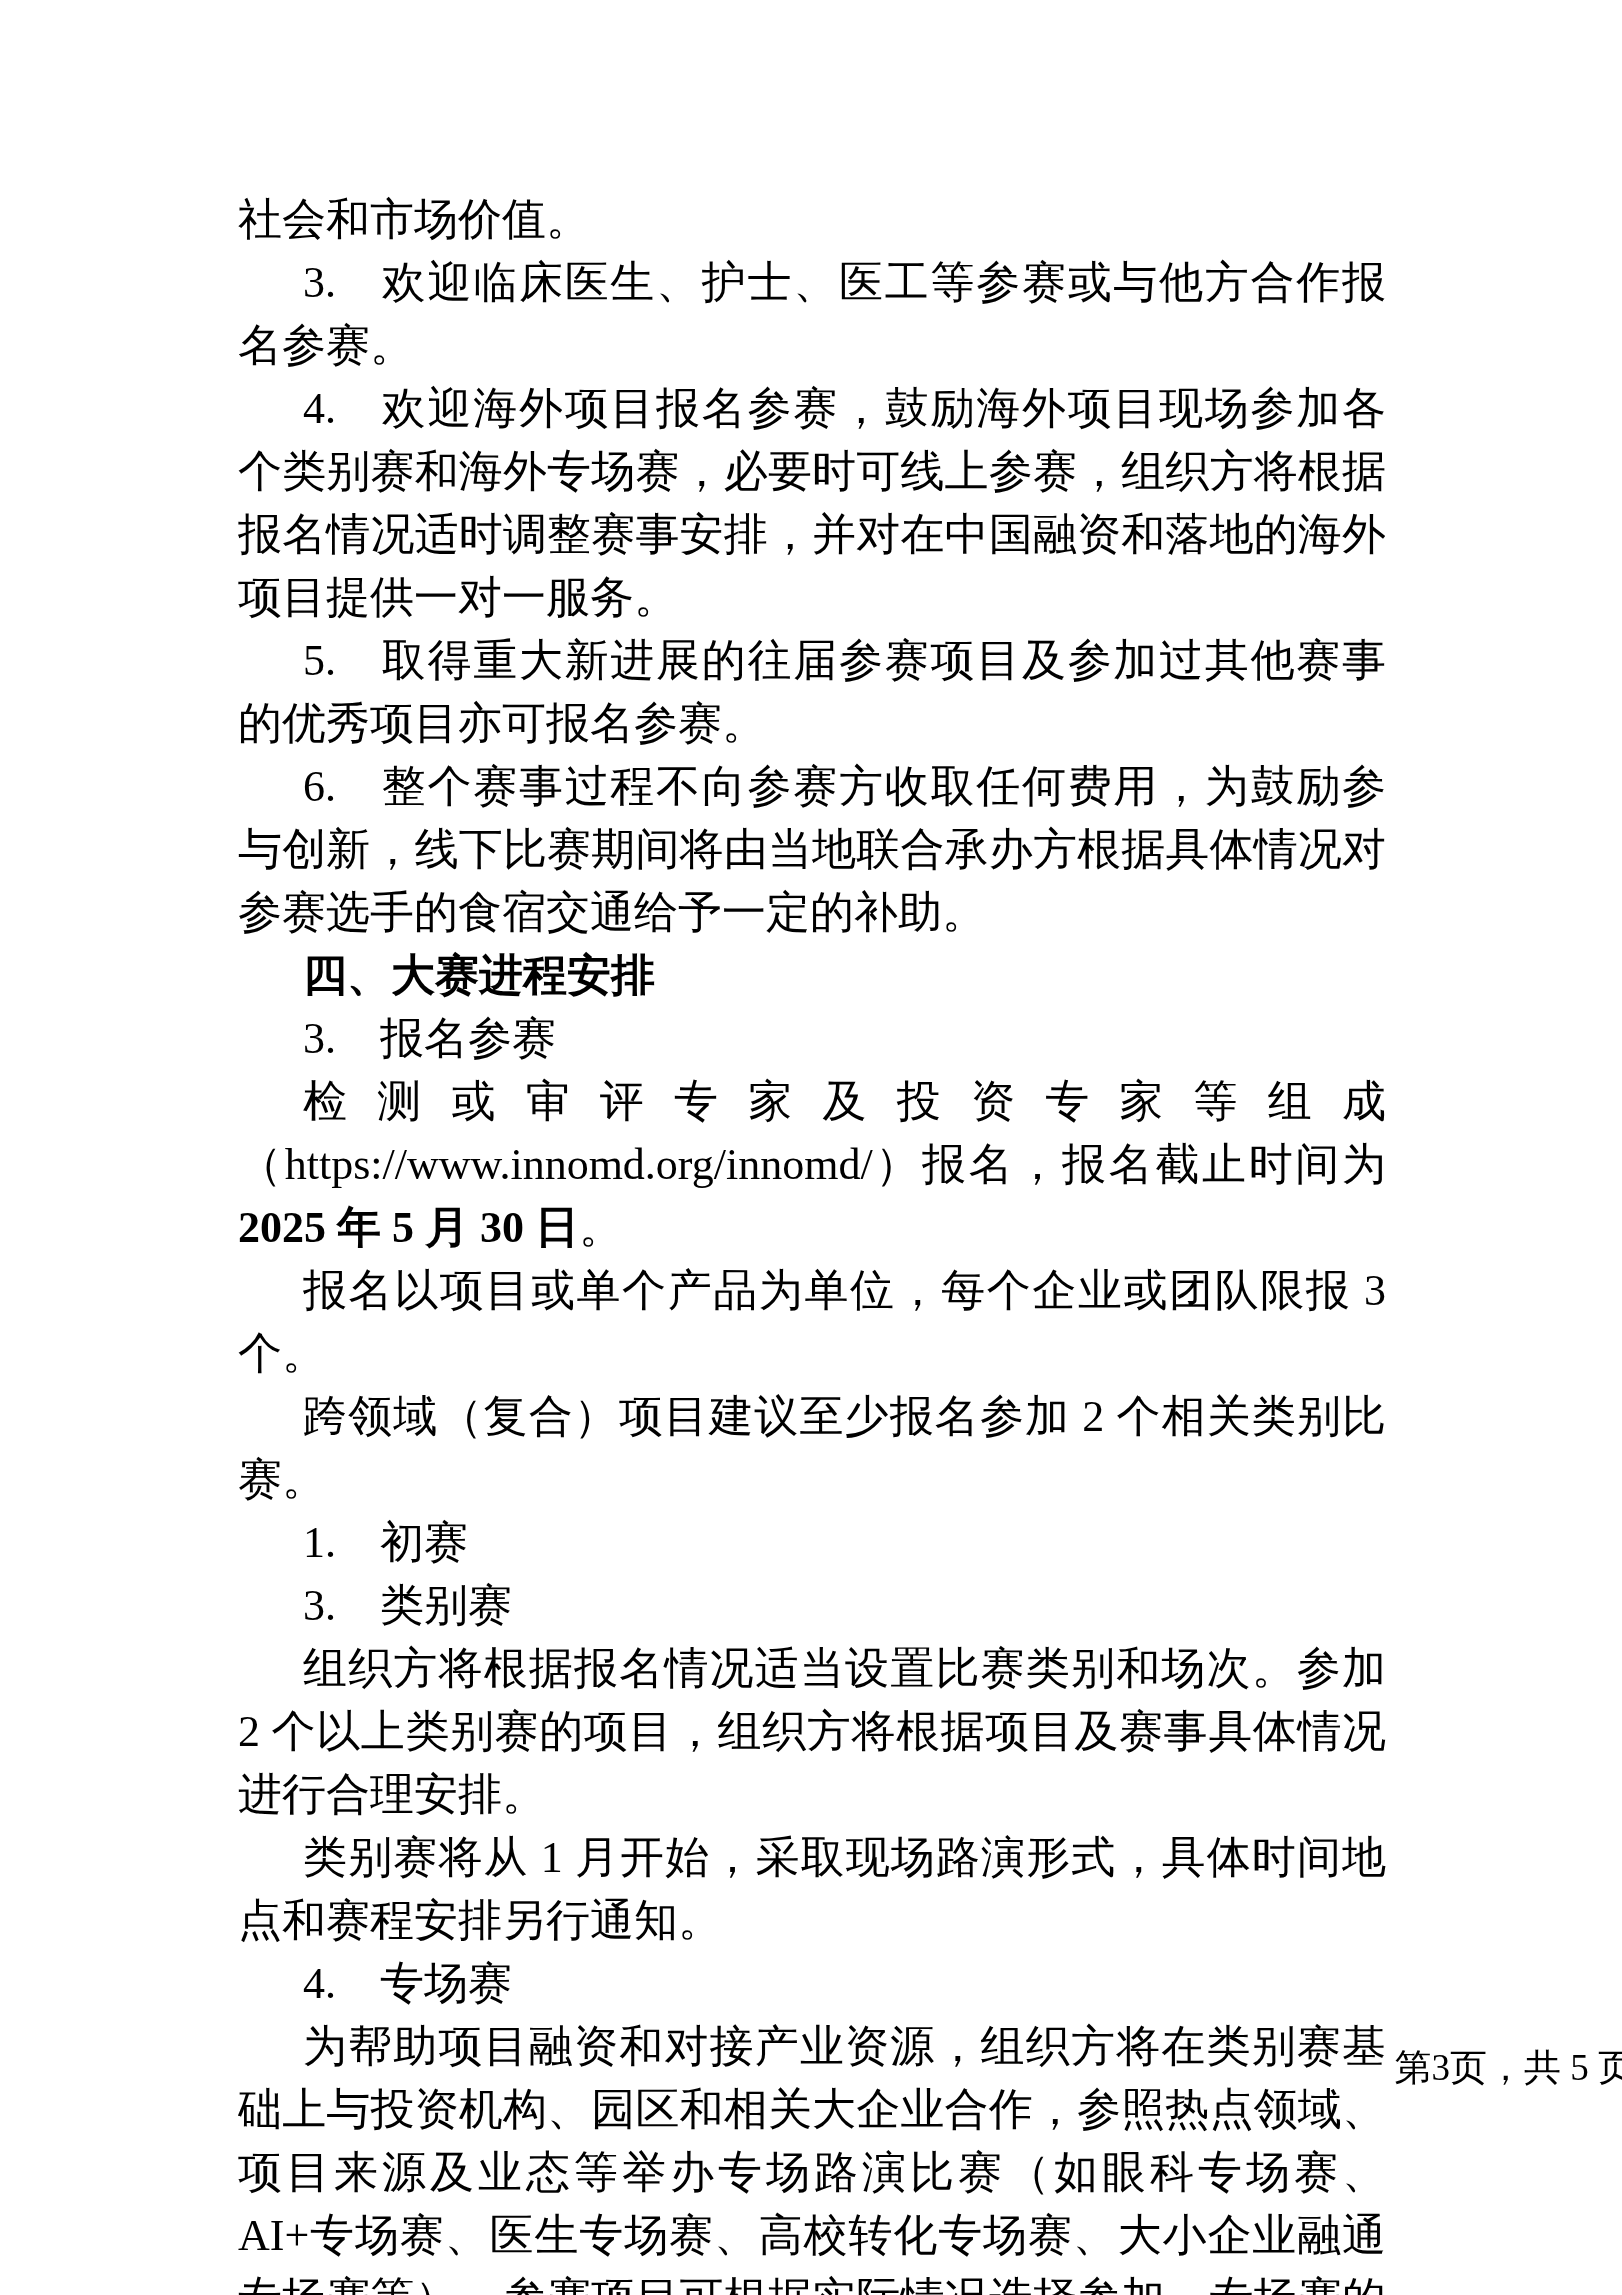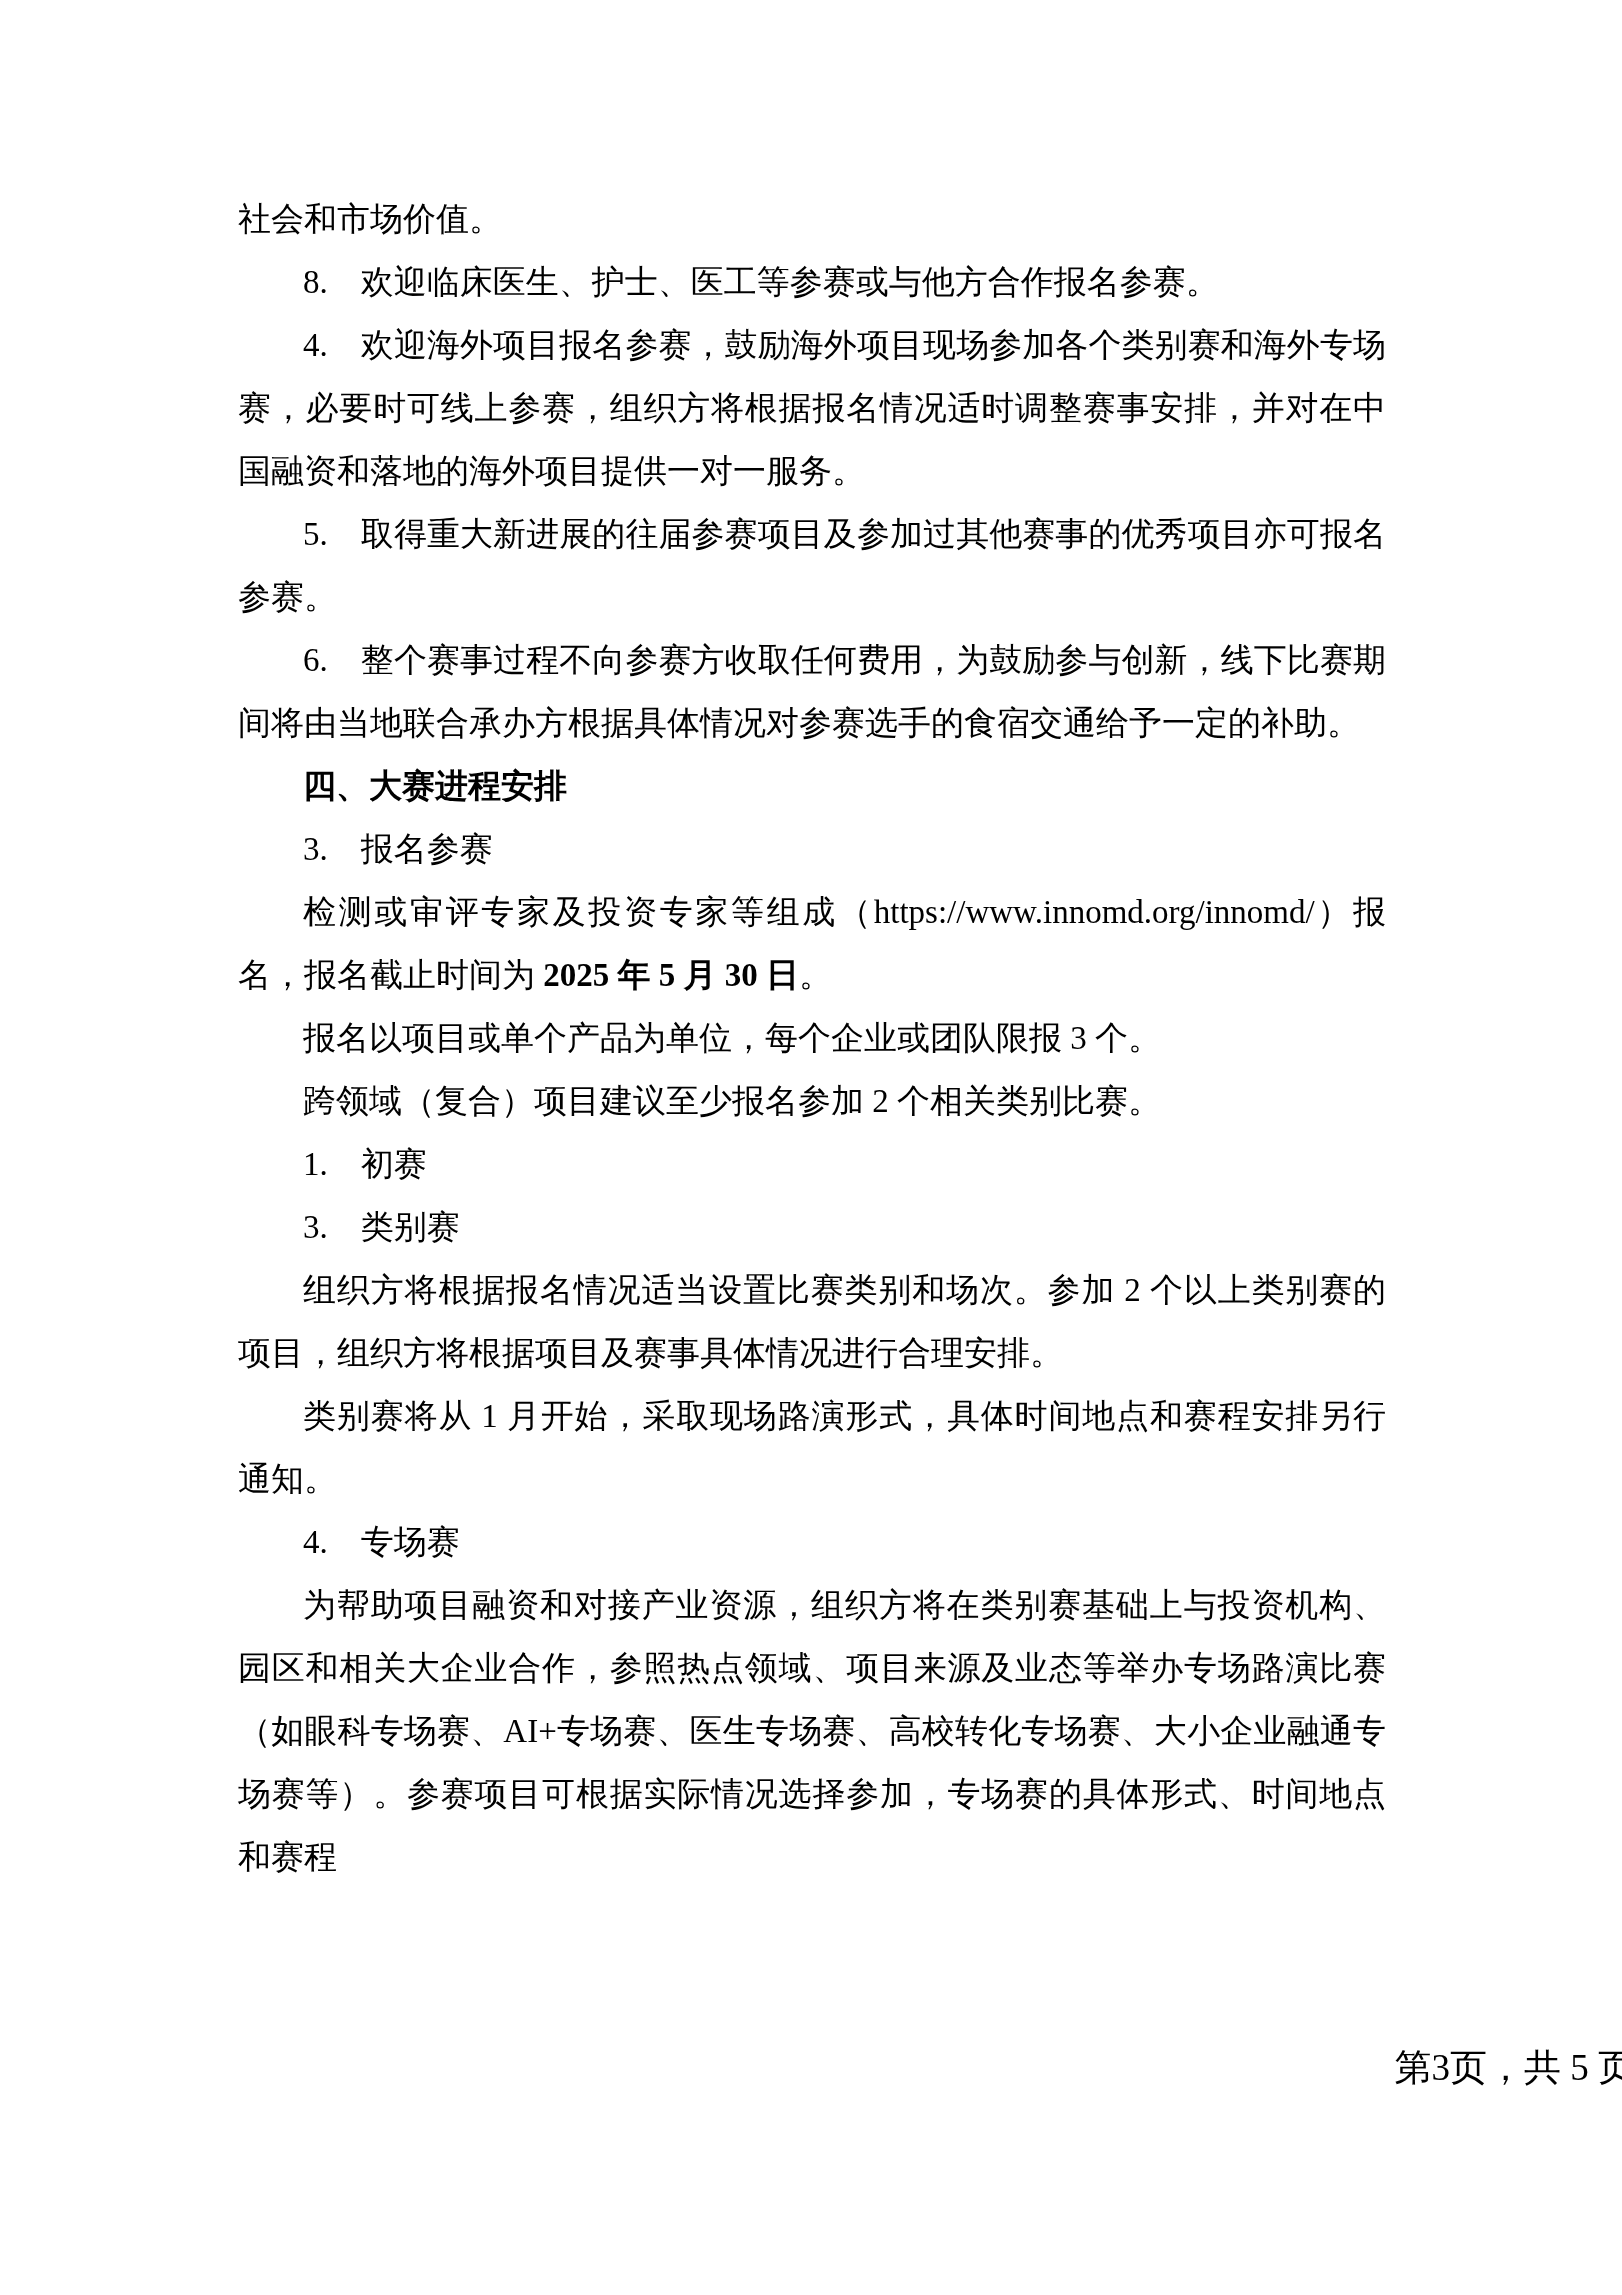--- a/index.html
+++ b/index.html
@@ -18,21 +18,21 @@
   }
   .doc-body {
     position: absolute;
     left: 238px;
     top: 188px;
     width: 1148px;
   }
   .doc-body p {
     margin: 0;
     padding: 0;
-    font-size: 33px;
+    font-size: 44px;
     line-height: 63px;
     text-align: justify;
     text-align-last: left;
     white-space: pre-wrap;
     word-break: break-word;
   }
   .indent {
     text-indent: 65px;
   }
   .section-heading {
@@ -51,21 +51,21 @@
     line-height: 37px;
   }
 </style>
 </head>
 <body>
 
 <div class="page">
   <div class="doc-body">
     <p>社会和市场价值。</p>
 
-    <p class="indent">8.  欢迎临床医生、护士、医工等参赛或与他方合作报名参赛。</p>
+    <p class="indent">3.  欢迎临床医生、护士、医工等参赛或与他方合作报名参赛。</p>
 
     <p class="indent">4.  欢迎海外项目报名参赛，鼓励海外项目现场参加各个类别赛和海外专场赛，必要时可线上参赛，组织方将根据报名情况适时调整赛事安排，并对在中国融资和落地的海外项目提供一对一服务。</p>
 
     <p class="indent">5.  取得重大新进展的往届参赛项目及参加过其他赛事的优秀项目亦可报名参赛。</p>
 
     <p class="indent">6.  整个赛事过程不向参赛方收取任何费用，为鼓励参与创新，线下比赛期间将由当地联合承办方根据具体情况对参赛选手的食宿交通给予一定的补助。</p>
 
     <p class="indent section-heading">四、大赛进程安排</p>
 
     <p class="indent">3.  报名参赛</p>

